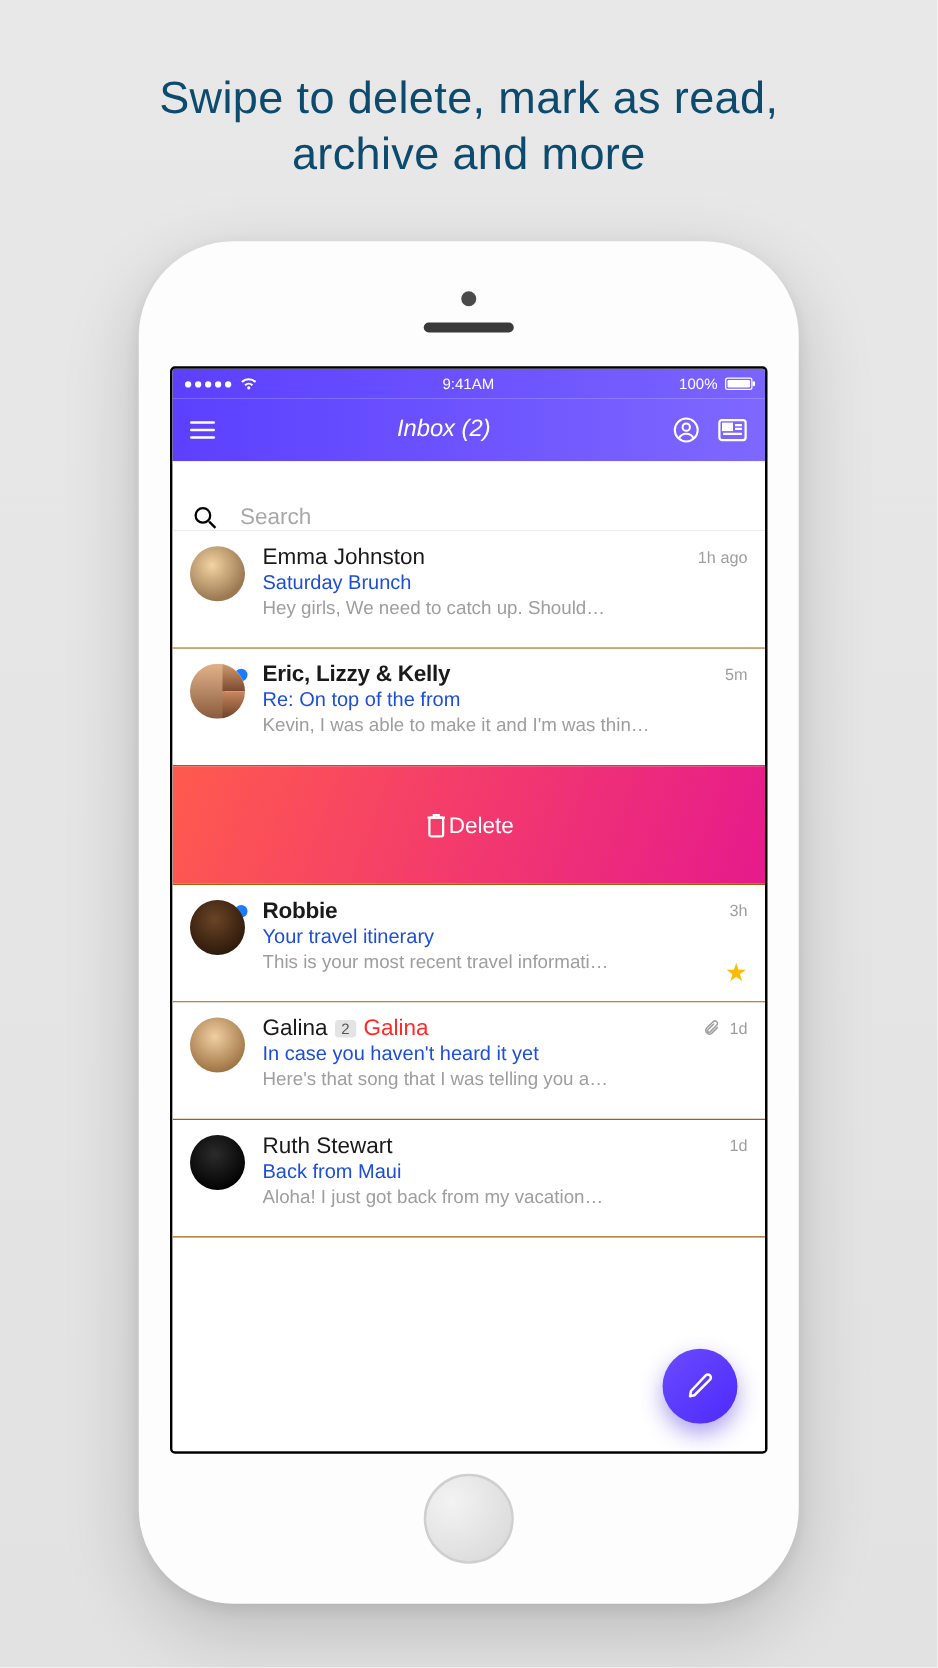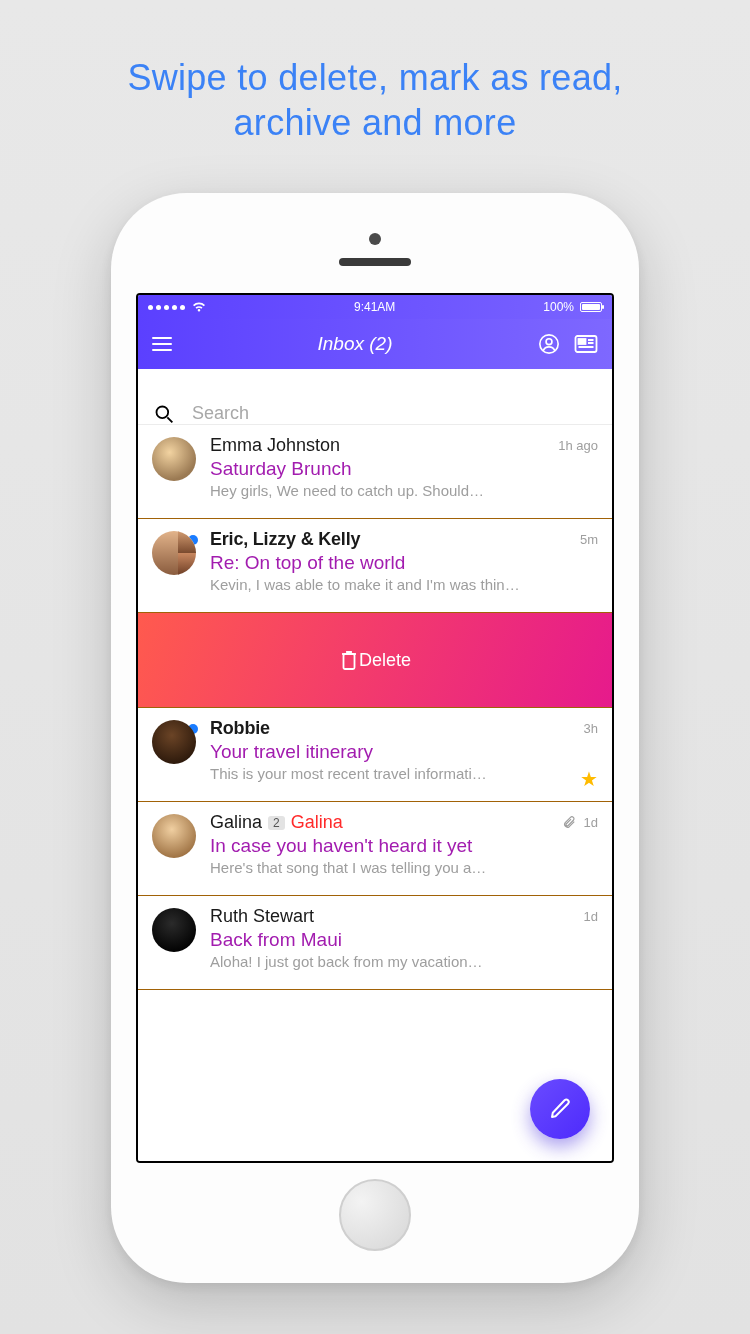--- a/index.html
+++ b/index.html
@@ -7,21 +7,21 @@
   width: 750px;
   height: 1334px;
   background: linear-gradient(180deg, #e8e8e8 0%, #e2e2e2 100%);
   font-family: -apple-system, "Helvetica Neue", Helvetica, Arial, sans-serif;
   display: flex;
   flex-direction: column;
   align-items: center;
   overflow: hidden;
 }
 .promo {
-  color: #3b82f6;
+  color: #0c4a6e;
   font-size: 36px;
   font-weight: 300;
   text-align: center;
   margin-top: 55px;
   line-height: 1.25;
   letter-spacing: 0.3px;
 }
 .phone {
   width: 528px;
   height: 1090px;
@@ -147,21 +147,21 @@
 .avatar.group .c{position:absolute;right:0;bottom:0;width:18px;height:22px;background:linear-gradient(#c98860,#6e3f26);border-radius:0 0 12px 0;}
 .avatar.robbie{background:radial-gradient(circle at 45% 35%, #6b4426 0%, #2e1a0c 75%);}
 .avatar.galina{background:radial-gradient(circle at 45% 35%, #f0cfa1 0%, #a07445 75%);}
 .avatar.ruth{background:radial-gradient(circle at 45% 35%, #2b2b2b 0%, #000 80%);}
 .content{ flex:1; min-width:0; }
 .line1{ display:flex;align-items:center; }
 .sender{ font-size:18px; color:#1a1a1a; }
 .sender.bold{ font-weight:700; letter-spacing:-0.2px;}
 .unread-dot{ width:10px;height:10px;border-radius:50%;background:#1a7cff;margin-left:-22px;margin-right:12px;flex-shrink:0; }
 .time{ margin-left:auto;font-size:13px;color:#9e9e9e;white-space:nowrap; }
-.subject{ font-size:19px;color:#a21caf;margin-top:2px;white-space:nowrap;overflow:hidden;text-overflow:ellipsis; }
+.subject{ font-size:16px;color:#1d4ed8;margin-top:2px;white-space:nowrap;overflow:hidden;text-overflow:ellipsis; }
 .snippet{ font-size:15px;color:#9e9e9e;margin-top:2px;white-space:nowrap;overflow:hidden;text-overflow:ellipsis; }
 .badge-count{ display:inline-block;background:#e3e3e3;color:#555;font-size:12px;padding:0 5px;border-radius:3px;margin:0 6px;vertical-align:1px; }
 .draft{ color:#ff2a2a; font-size:18px;}
 .star{ color:#ffbb00;font-size:20px;position:absolute;right:14px;bottom:10px; }
 .clip{ margin-right:4px; color:#9e9e9e; }
 
 .row.swiped{ padding:0; }
 .swiped-inner{ display:flex; width:100%; height:94px; }
 .swiped-content{
   padding:10px 14px 12px 0;
@@ -280,21 +280,21 @@
             <span class="a"></span>
             <span class="b"></span>
             <span class="c"></span>
           </div>
         <div class="content">
           <div class="line1">
             <span class="unread-dot"></span>
             <span class="sender bold">Eric, Lizzy &amp; Kelly</span>
             <span class="time">5m</span>
           </div>
-          <div class="subject">Re: On top of the world</div>
+          <div class="subject">Re: On top of the from</div>
           <div class="snippet">Kevin, I was able to make it and I'm was thin…</div>
         </div>
       </div>
 
       <div class="row swiped">
         <div class="swiped-inner">
           <div class="delete-panel">
             <span>
               <svg width="20" height="22" viewBox="0 0 20 22" fill="none" stroke="#fff" stroke-width="1.8">
                   <path d="M3 5h14"></path>

